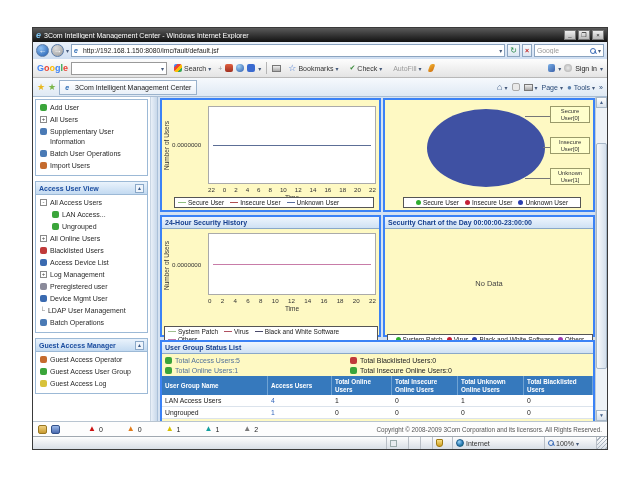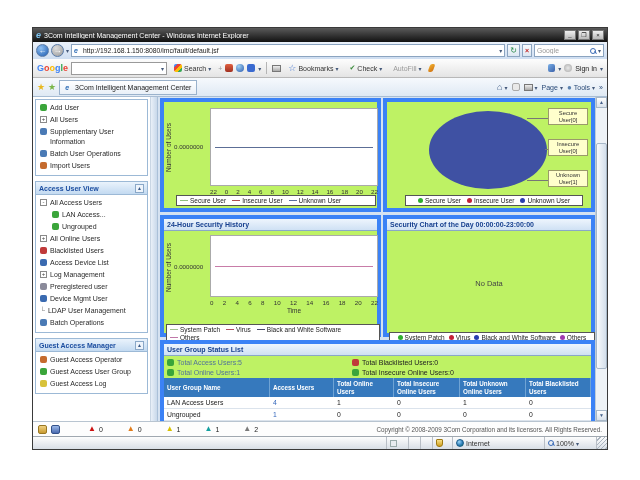--- a/index.html
+++ b/index.html
@@ -58,21 +58,21 @@
   .shdr .collapse{margin-left:auto;width:9px;height:9px;border:1px solid #8aa8c8;background:#eef4fb;font-size:5px;line-height:7px;text-align:center;color:#3a5a88;}
   .s-item{display:flex;align-items:flex-start;gap:3px;padding:1px 2px 1px 4px;line-height:10px;}
   .s-item .exp{width:7px;height:7px;border:1px solid #8a8a8a;background:#fff;font-size:6px;line-height:5px;text-align:center;color:#444;flex:0 0 auto;margin-top:1px;}
   .s-item .pre{color:#888;flex:0 0 auto;}
   .s-icon{width:7px;height:7px;border-radius:2px;flex:0 0 auto;margin-top:1px;}
   .s-label{color:#2a2a2a;}
 
   .splitter{width:7px;flex:0 0 auto;background:linear-gradient(90deg,#e9f0f8,#c8d8ea);border-right:1px solid #aac0d8;}
 
   .content{flex:1;position:relative;background:#d5e2f1;overflow:hidden;}
-  .panel{position:absolute;background:#bef264;border:4px solid #3b82f6;}
+  .panel{position:absolute;background:#fef9c3;border:2px solid #3b82f6;}
   .ptitle{height:12px;background:linear-gradient(#eef5fd,#cfe1f4);border-bottom:1px solid #8aa8c8;display:flex;align-items:center;padding:0 3px;color:#17408f;font-weight:bold;}
 
   
   .chart{position:relative;height:100%;}
   .ylab{position:absolute;left:1px;top:8px;height:74px;writing-mode:vertical-rl;transform:rotate(180deg);font-size:6.5px;color:#333;text-align:center;}
   .ytick{position:absolute;left:10px;font-size:6.2px;color:#333;}
   .plot{position:absolute;border:1px solid #aaa;background:#fff;}
   .flatline{position:absolute;left:4px;right:4px;top:50%;height:1px;}
   .xticks{position:absolute;display:flex;justify-content:space-between;font-size:6.2px;color:#333;}
   .xlabel{position:absolute;text-align:center;font-size:6.5px;color:#333;}

